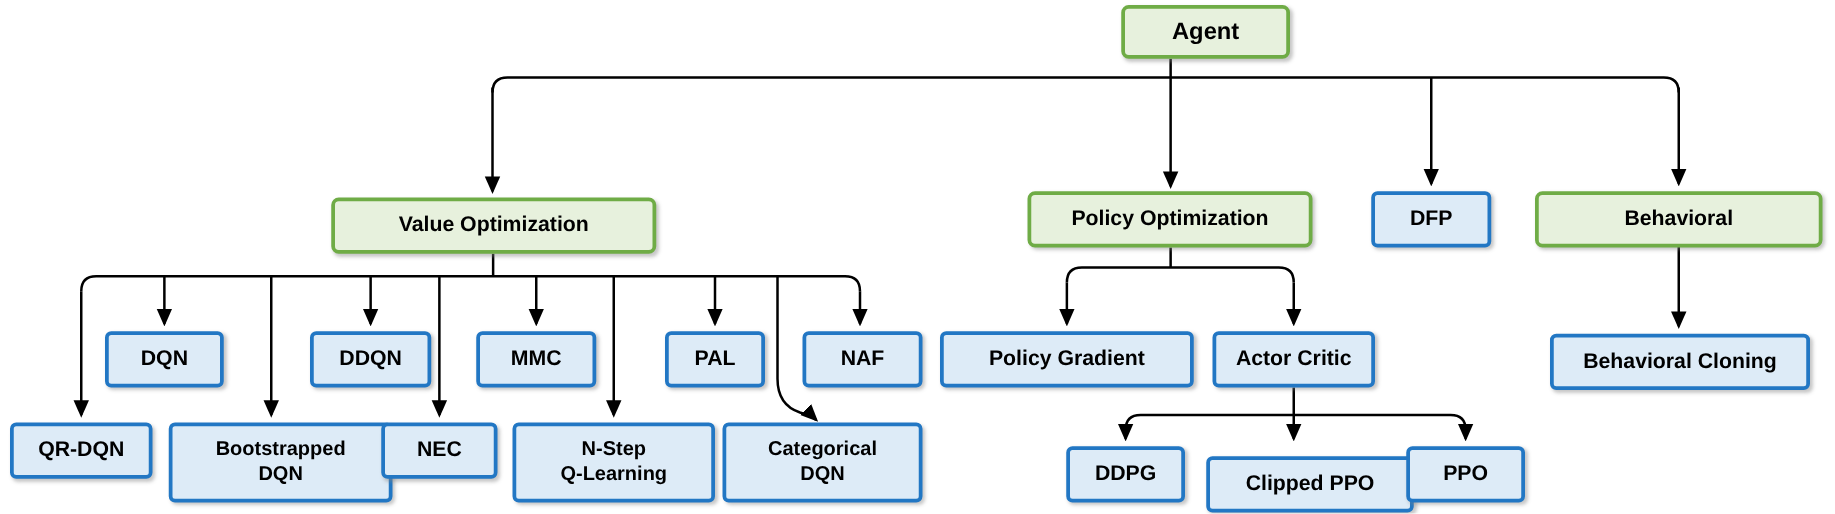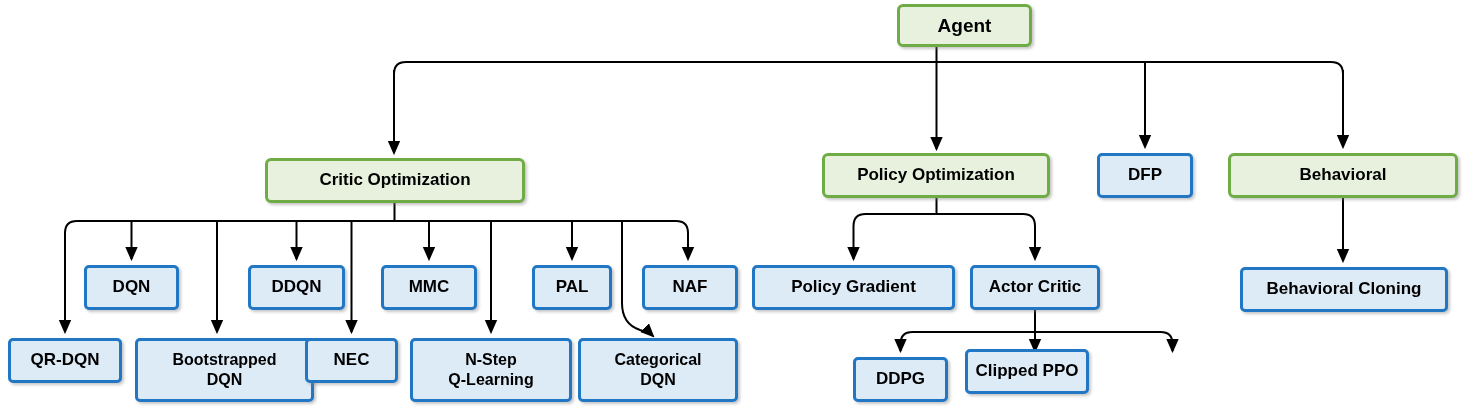--- a/index.html
+++ b/index.html
@@ -81,21 +81,21 @@
     <path class="edge" d="M900.5 344 Q900.5 332 912.5 332 H1160.5 Q1172.5 332 1172.5 344"></path>
     <path class="edge" d="M900.5 344 V351" marker-end="url(#ah)"></path>
     <path class="edge" d="M1035 332 V351" marker-end="url(#ah)"></path>
     <path class="edge" d="M1172.5 344 V351" marker-end="url(#ah)"></path>
 
     <path class="edge" d="M1343 197 V261" marker-end="url(#ah)"></path>
   </svg>
 
   <div class="node cat root" style="left:869px; top:4px;   width:135px; height:43px;margin-left:28px;">Agent</div>
 
-  <div class="node cat" style="left:265px;  top:158px; width:260px; height:45px;">Critic Optimization</div>
+  <div class="node cat" style="left:265px;  top:158px; width:260px; height:45px;">Value Optimization</div>
   <div class="node cat" style="left:822px;  top:153px; width:228px; height:45px;">Policy Optimization</div>
   <div class="node alg" style="left:1097px; top:153px; width:96px;  height:45px;">DFP</div>
   <div class="node cat" style="left:1228px; top:153px; width:230px; height:45px;">Behavioral</div>
 
   <div class="node alg" style="left:84px;   top:265px; width:95px;  height:45px;">DQN</div>
   <div class="node alg" style="left:248px;  top:265px; width:97px;  height:45px;">DDQN</div>
   <div class="node alg" style="left:381px;  top:265px; width:96px;  height:45px;">MMC</div>
   <div class="node alg" style="left:532px;  top:265px; width:80px;  height:45px;">PAL</div>
   <div class="node alg" style="left:642px;  top:265px; width:96px;  height:45px;">NAF</div>
   <div class="node alg" style="left:752px;  top:265px; width:203px; height:45px;">Policy Gradient</div>
@@ -105,15 +105,16 @@
   <div class="node alg" style="left:8px;    top:338px; width:114px; height:45px;">QR-DQN</div>
   <div class="node alg small2" style="left:135px; top:338px; width:179px; height:64px;">Bootstrapped
 DQN</div>
   <div class="node alg" style="left:305px;  top:338px; width:93px;  height:45px;">NEC</div>
   <div class="node alg small2" style="left:410px; top:338px; width:162px; height:64px;">N-Step
 Q-Learning</div>
   <div class="node alg small2" style="left:578px; top:338px; width:160px; height:64px;">Categorical
 DQN</div>
 
   <div class="node alg" style="left:853px;  top:357px; width:95px;  height:45px;">DDPG</div>
-  <div class="node alg" style="left:965px;  top:349px; width:124px; height:45px;">Clipped PPO</div>
+  <div class="node alg" style="left:965px;  top:365px; width:166px; height:45px;">Clipped PPO</div>
+  <div class="node alg" style="left:1125px; top:357px; width:95px;  height:45px;">PPO</div>
 
 </div>
 
 </body></html>

